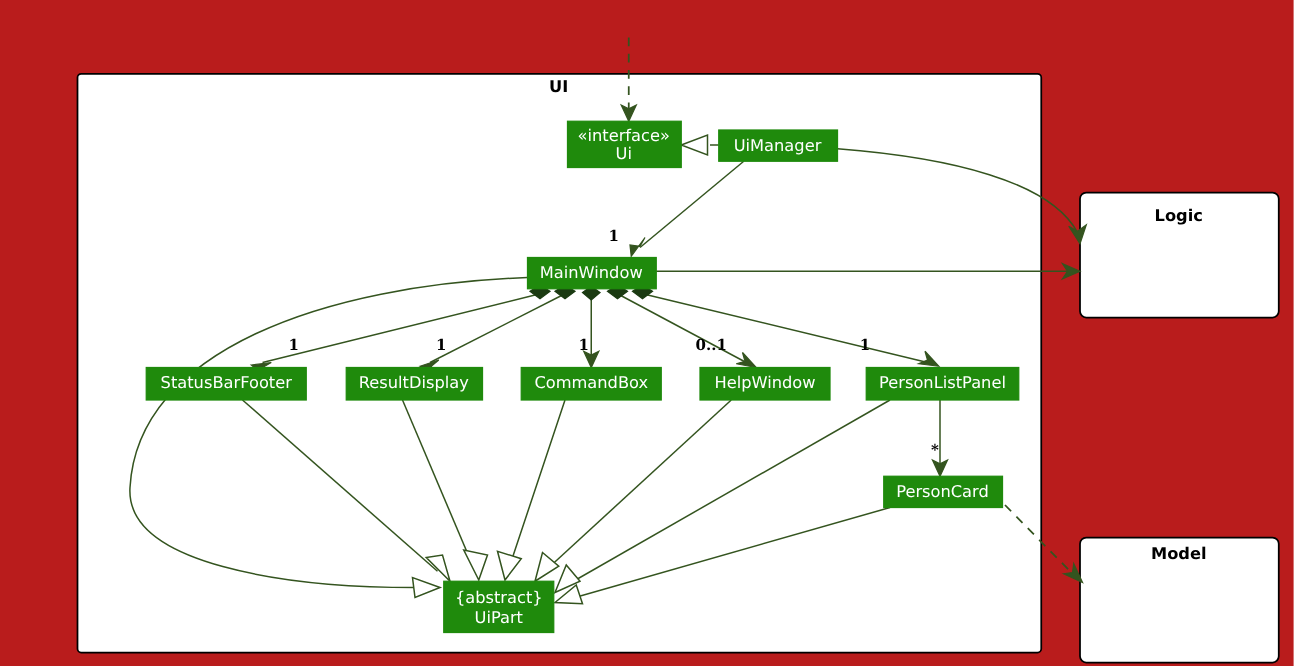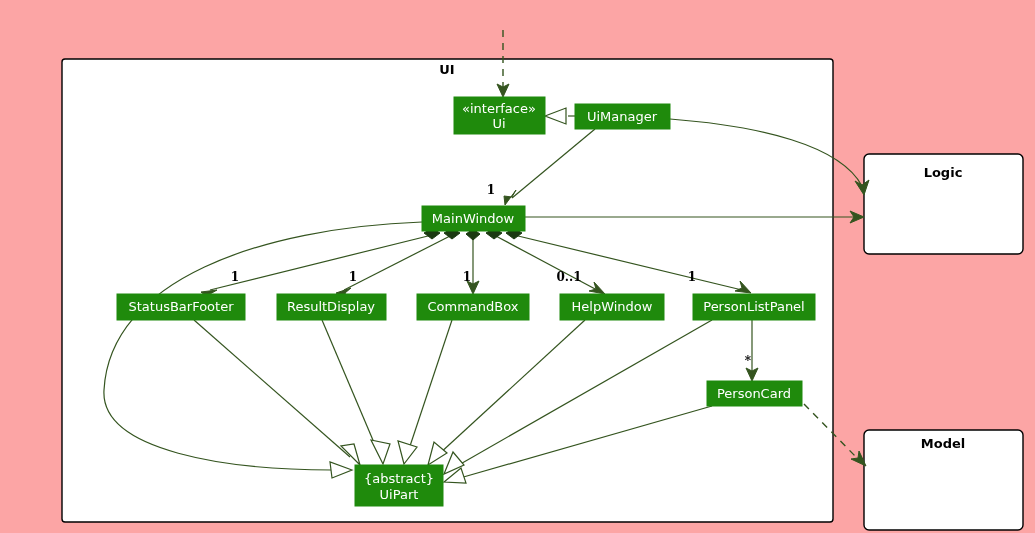--- a/index.html
+++ b/index.html
@@ -4,21 +4,21 @@
 <style>
   html, body {
     margin: 0;
     padding: 0;
     background: #ffffff;
   }
   #canvas {
     position: relative;
     width: 1035px;
     height: 533px;
-    background: #fca5a5;
+    background: #b91c1c;
     font-family: "DejaVu Sans", sans-serif;
     overflow: hidden;
   }
   svg.diagram {
     position: absolute;
     left: 0;
     top: 0;
     width: 1035px;
     height: 533px;
   }

